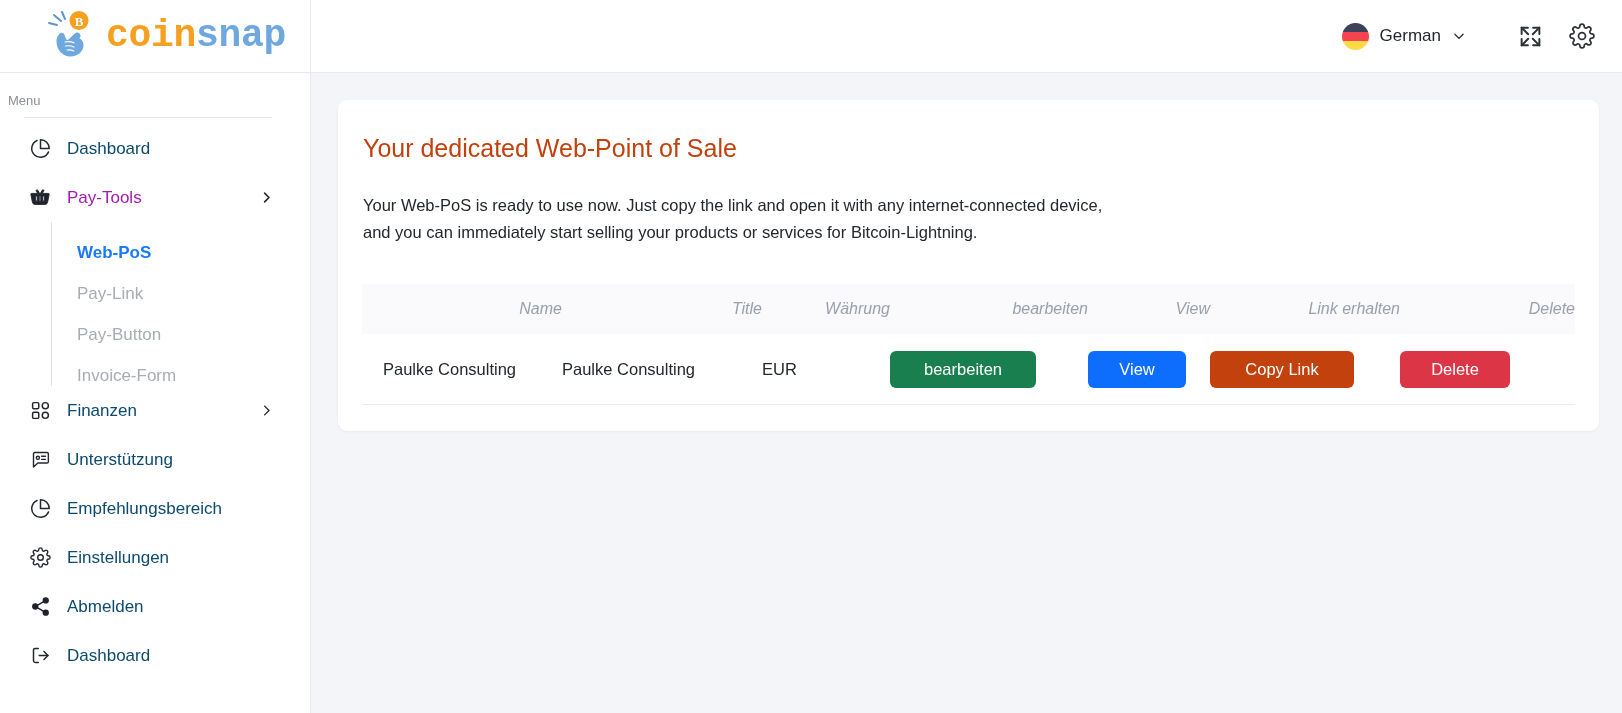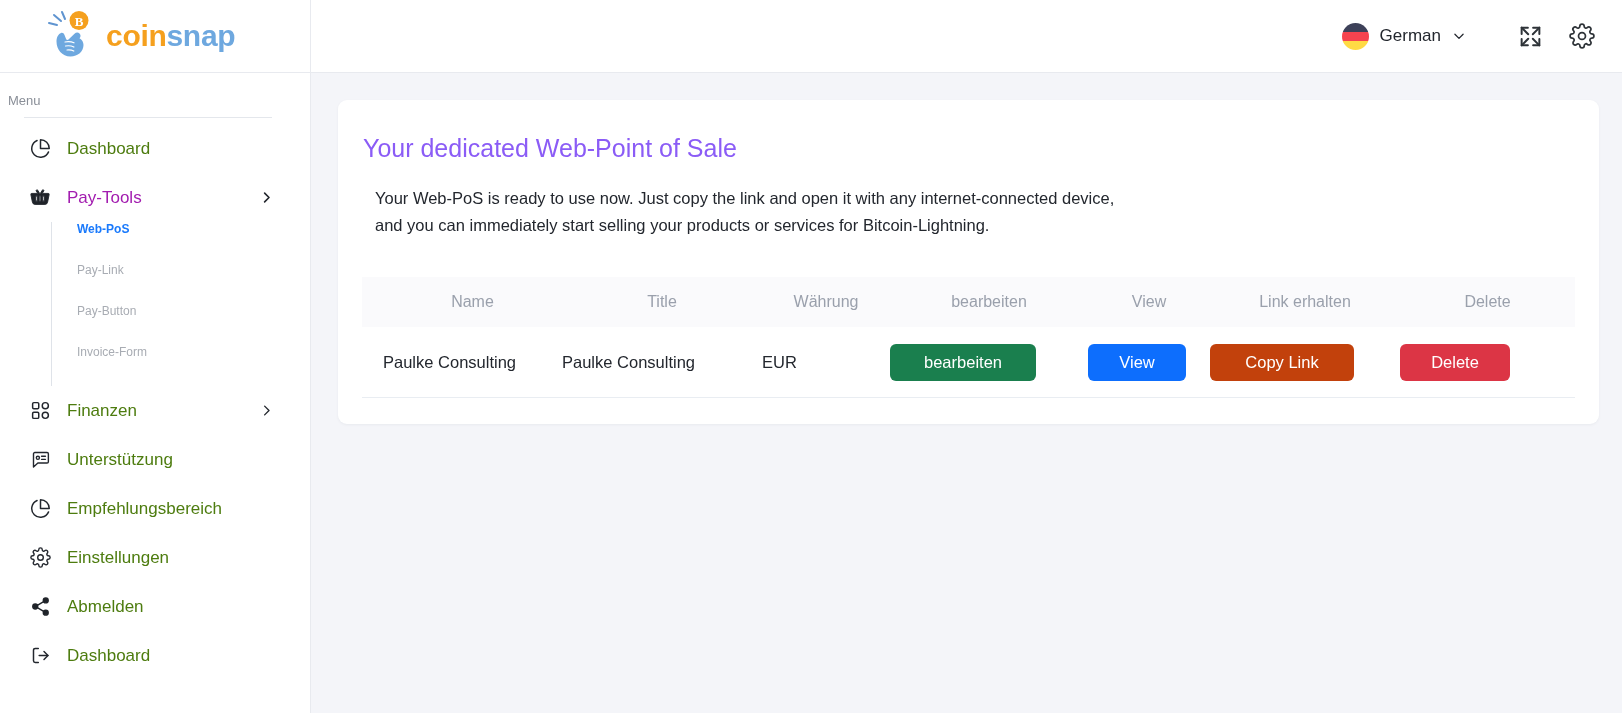--- a/index.html
+++ b/index.html
@@ -39,24 +39,25 @@
     border-bottom: 1px solid #e8eaef;
   }
   .brand-logo {
     width: 54px;
     height: 54px;
     position: relative;
     flex: 0 0 auto;
     margin-right: 6px;
   }
   .brand-text {
-    font-size: 30px;
+    font-size: 38px;
     font-weight: 700;
     letter-spacing: -0.3px;
     line-height: 1;
+    font-family: Liberation Mono, monospace;
   }
   .brand-coin { color: #f5a01e; }
   .brand-snap { color: #6ea8df; }
 
   .menu-label {
     font-size: 13px;
     color: #8a8f98;
     padding: 20px 0 9px 8px;
   }
   .menu-divider {
@@ -66,21 +67,21 @@
   }
 
   .nav { padding-top: 6px; }
 
   .nav-item {
     display: flex;
     align-items: center;
     height: 49px;
     padding-left: 29px;
     padding-right: 40px;
-    color: #4d7c0f;
+    color: #0c4a6e;
     font-size: 17px;
     cursor: pointer;
     position: relative;
   }
   .nav-item .nav-icon {
     width: 22px;
     height: 22px;
     margin-right: 16px;
     flex: 0 0 auto;
     display: flex;
@@ -99,22 +100,22 @@
 
   .subnav {
     position: relative;
     margin-left: 51px;
     padding-left: 25px;
     border-left: 1px solid #dfe3e9;
   }
   .subnav-item {
     height: 41px;
     display: flex;
-    align-items: flex-start;
-    font-size: 12px;
+    align-items: flex-end;
+    font-size: 17px;
     color: #a8acb3;
     cursor: pointer;
     white-space: nowrap;
   }
   .subnav-item.active {
     color: #1a7afc;
     font-weight: 700;
   }
 
   
@@ -179,48 +180,49 @@
   .card {
     background: #ffffff;
     border-radius: 9px;
     padding: 34px 24px 26px 24px;
     box-shadow: 0 1px 3px rgba(20,30,60,0.05);
   }
 
   .card-title {
     font-size: 25px;
     font-weight: 400;
-    color: #8b5cf6;
+    color: #c2410c;
     margin-left: 1px;
-    margin-bottom: 22px;
+    margin-bottom: 29px;
   }
   .card-desc {
     font-size: 16.5px;
     color: #23272e;
     line-height: 1.62;
     max-width: 770px;
-    margin-left: 13px;
+    margin-left: 1px;
   }
 
   
   .table-wrap { margin-top: 39px; }
   table {
     width: 100%;
     border-collapse: collapse;
     table-layout: fixed;
   }
   thead tr { background: #fafafc; }
   thead th {
-    text-align: center;
+    text-align: right;
     font-size: 16px;
     font-weight: 400;
     color: #9aa0ac;
     padding: 15px 0 15px 0;
     height: 50px;
     white-space: nowrap;
+    font-style: italic;
   }
   thead th:first-child { padding-left: 21px; }
   tbody td {
     font-size: 16.5px;
     color: #23272e;
     padding: 14px 0;
     border-bottom: 1px solid #e9edf2;
     height: 70px;
     vertical-align: middle;
     white-space: nowrap;

